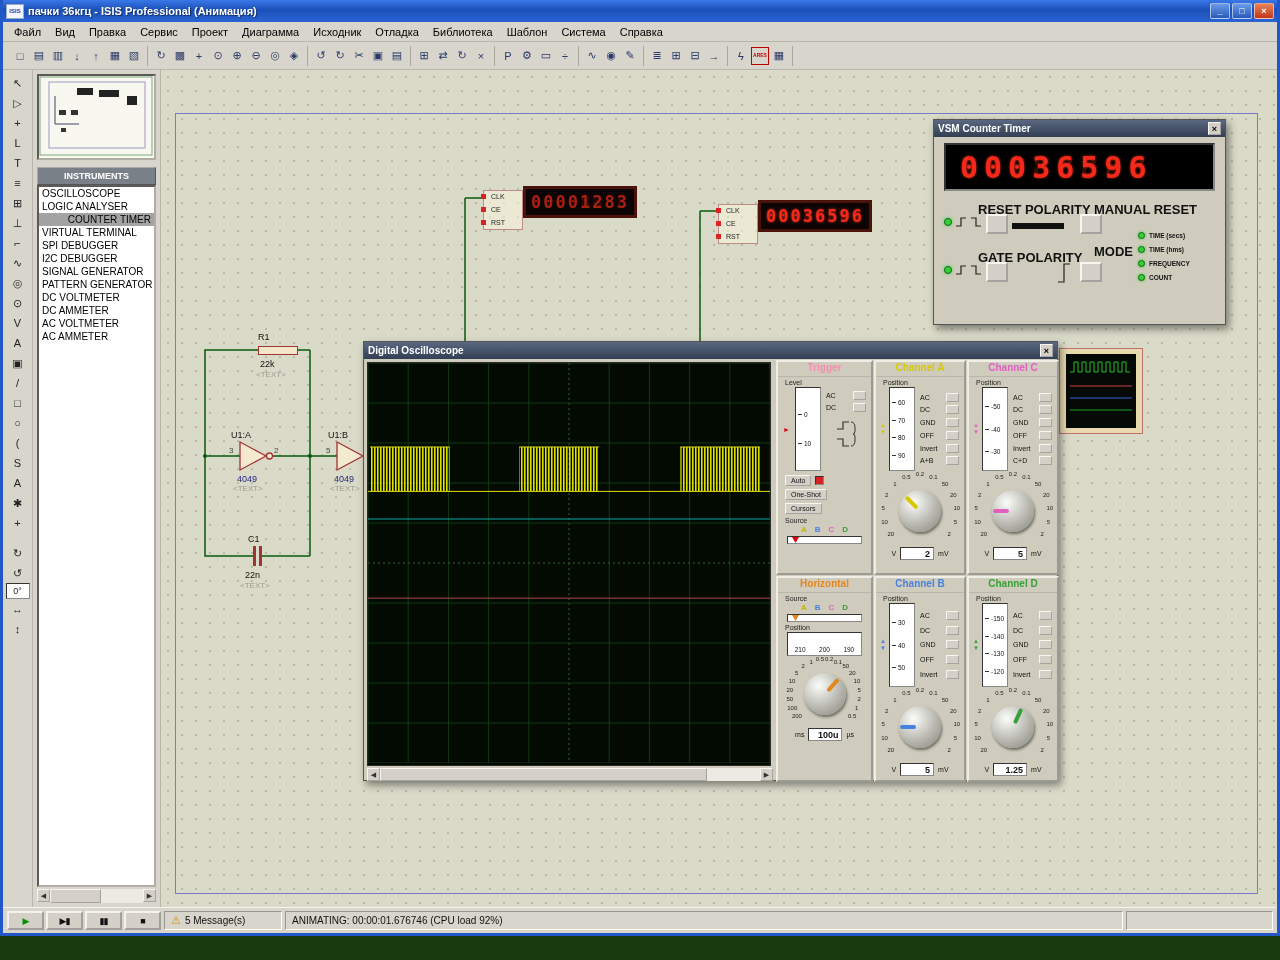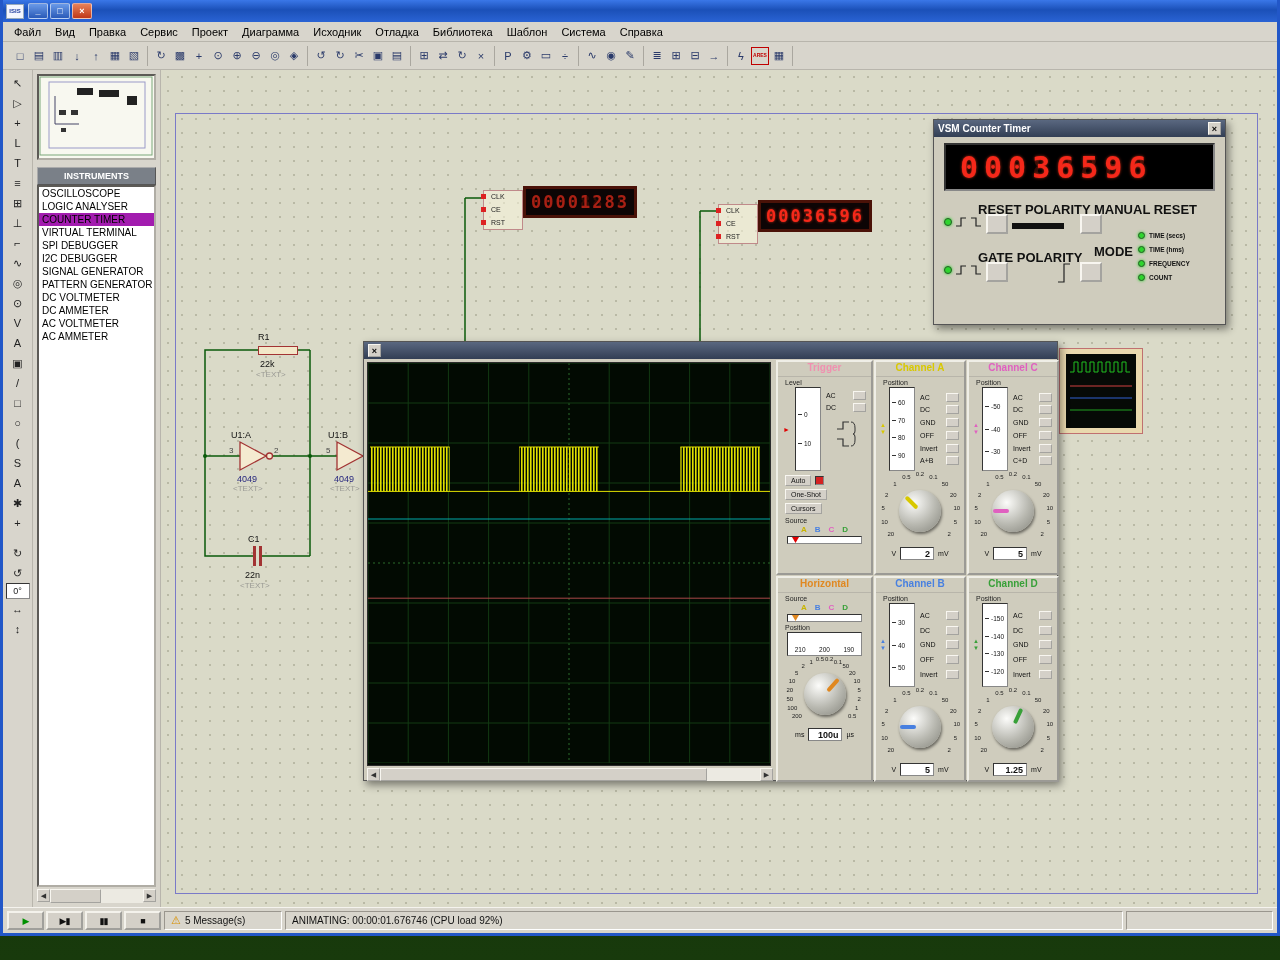--- a/index.html
+++ b/index.html
@@ -32,21 +32,21 @@
   .mainrow{flex:1;display:flex;min-height:0;}
   .toolcol{width:30px;flex:none;background:#d8d5cc;border-right:1px solid #b8b5ac;display:flex;flex-direction:column;align-items:center;padding-top:3px;}
   .tool-btn{width:22px;height:20px;display:flex;align-items:center;justify-content:center;font-size:11px;color:#222;}
   .tool-btn.angle{background:#fff;border:1px solid #888;border-style:inset;font-size:9px;height:16px;width:24px;}
   .tool-sep{height:10px;}
   .leftpanel{width:128px;flex:none;background:#d8d5cc;border-right:1px solid #b8b5ac;display:flex;flex-direction:column;padding:2px;}
   .preview{height:86px;background:#f8f8f0;border:2px inset #b0ada5;margin:2px;flex:none;}
   .inst-header{margin:5px 2px 0;background:#7a8088;color:#fff;font-size:9px;font-weight:bold;text-align:center;padding:3px 0;border:1px outset #aaa;flex:none;}
   .inst-list{flex:1;background:#fff;border:2px inset #b0ada5;margin:0 2px;font-size:10px;overflow:hidden;}
   .inst-item{height:13px;line-height:13px;padding:0 3px;white-space:nowrap;}
-  .inst-item.selected{background:#a21caf;}
+  .inst-item.selected{background:#a3a3a3;text-align:right;}
   .panel-hscroll{height:14px;margin:2px;display:flex;flex:none;}
   .sb-btn{width:13px;height:13px;font-size:7px;display:flex;align-items:center;justify-content:center;background:#d4d0c8;border:1px outset #f8f6f0;color:#333;}
   .sb-track{flex:1;background:#eceae2;position:relative;}
   .sb-thumb{position:absolute;top:0;bottom:0;left:0;background:#d4d0c8;border:1px outset #f8f6f0;}
   
   .canvas{flex:1;position:relative;background-color:#dadac8;background-image:radial-gradient(#b9b9a5 1px,transparent 1.2px);background-size:14px 14px;overflow:hidden;}
   .sheet-border{position:absolute;left:14px;top:43px;width:1083px;height:781px;border:1px solid #7a7ac8;}
   .wires{position:absolute;left:0;top:0;pointer-events:none;}
   .comp{position:absolute;}
   .comp .ref,.comp .val{position:absolute;font-size:9px;color:#111;white-space:nowrap;}
@@ -132,20 +132,21 @@
 </head>
 <body>
 
 <div class="screen">
   <div class="desktop"></div>
 
   <div class="app">
 
     <div class="titlebar">
       <div class="title-icon">ISIS</div>
+      <div class="title-text">пачки 36кгц - ISIS Professional (Анимация)</div>
       <div class="winbtns">
         <div class="winbtn">_</div>
         <div class="winbtn">□</div>
         <div class="winbtn close">×</div>
       </div>
     </div>
 
     <div class="menubar">
 
     <span class="menu-item">Файл</span>
@@ -460,20 +461,21 @@
 
               <div class="mode-item">
                 <span class="led lit"></span>
                 <span>COUNT</span>
               </div>
             </div>
         </div>
 
         <div class="popup" style="left:202px;top:271px;width:695px;height:440px">
           <div class="popup-title">
+            <span class="pt-text">Digital Oscilloscope</span>
             <span class="popup-close">×</span>
           </div>
           <div class="scope-body">
             <div class="scope-left">
               <div class="scope-screen"><svg width="402" height="400">
                     <line x1="0" y1="0" x2="0" y2="400" stroke="#123a12" stroke-width="1" stroke-dasharray="none"></line>
                     <line x1="40.2" y1="0" x2="40.2" y2="400" stroke="#123a12" stroke-width="1" stroke-dasharray="none"></line>
                     <line x1="80.4" y1="0" x2="80.4" y2="400" stroke="#123a12" stroke-width="1" stroke-dasharray="none"></line>
                     <line x1="120.6" y1="0" x2="120.6" y2="400" stroke="#123a12" stroke-width="1" stroke-dasharray="none"></line>
                     <line x1="160.8" y1="0" x2="160.8" y2="400" stroke="#123a12" stroke-width="1" stroke-dasharray="none"></line>

